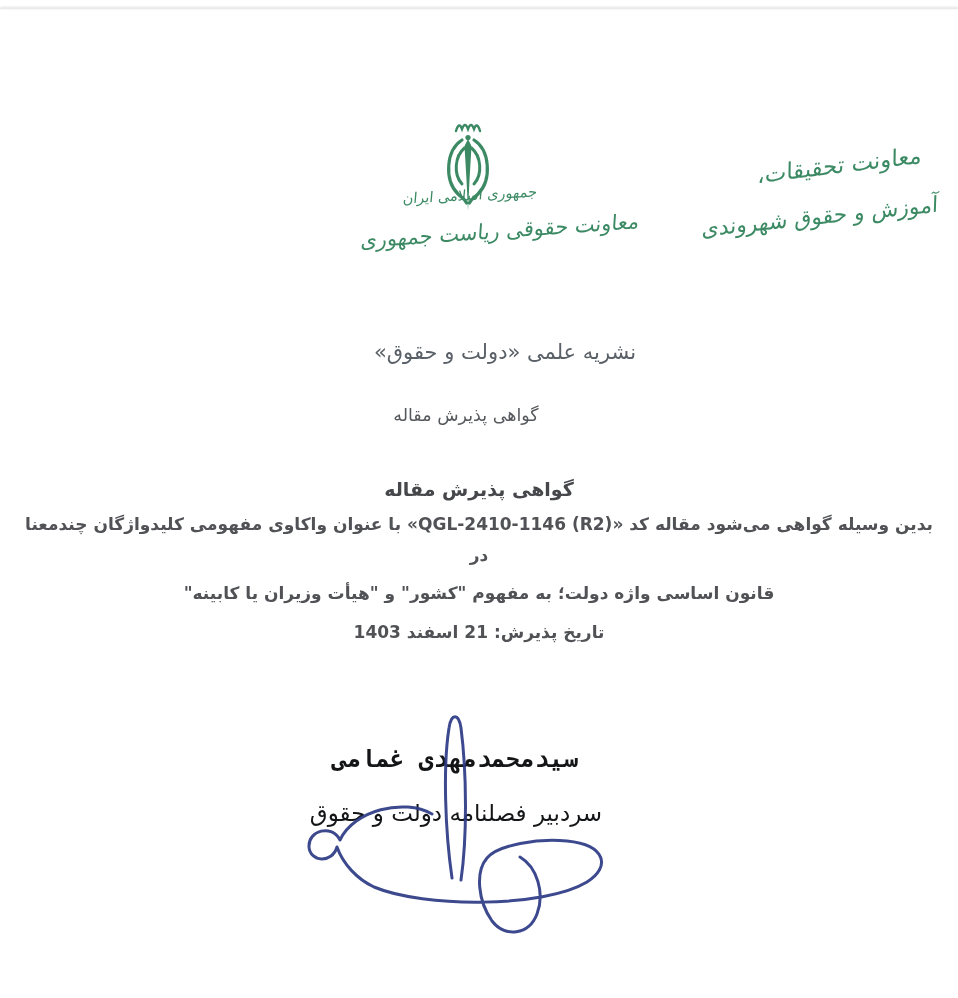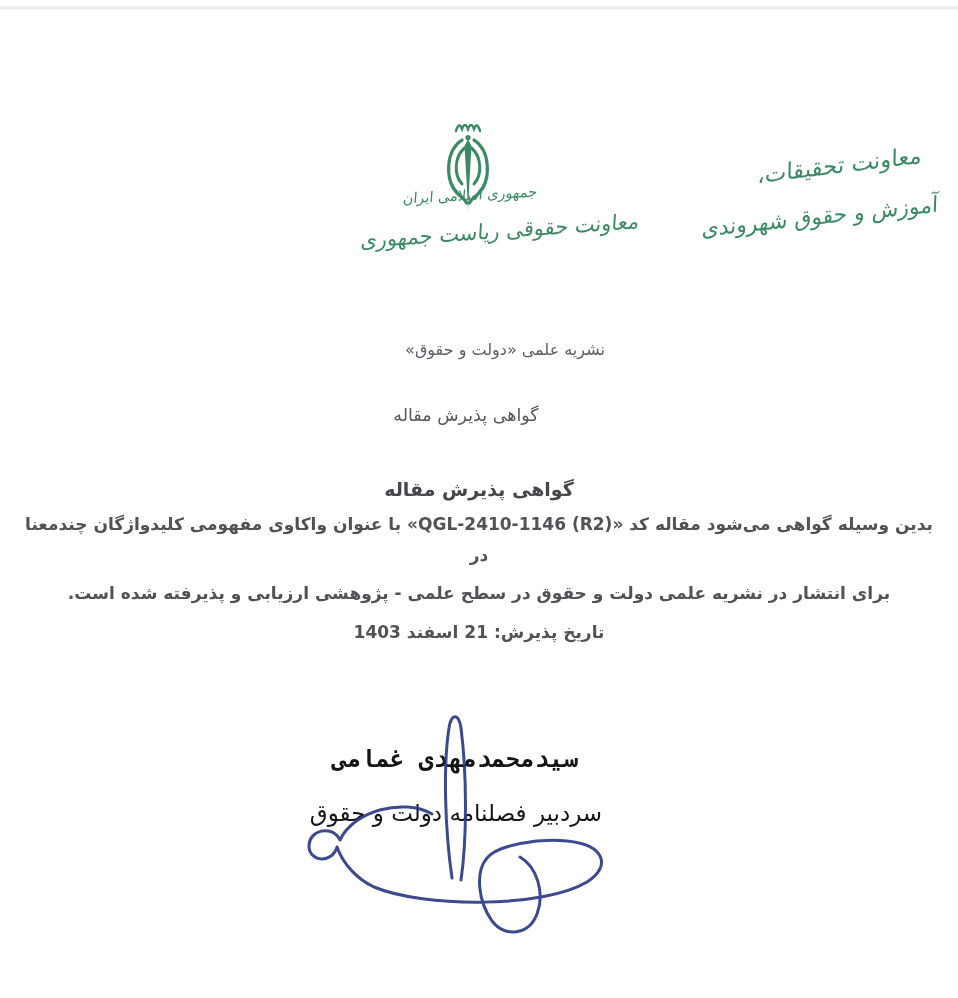--- a/index.html
+++ b/index.html
@@ -30,21 +30,21 @@
     font-size:23px;transform:rotate(-7deg) skewX(-8deg);
   }
   .lh-r2{
     top:204px;left:690px;width:260px;text-align:center;
     font-size:22px;transform:rotate(-6deg) skewX(-8deg);
   }
   .rtl{direction:rtl;unicode-bidi:plaintext;}
   
   .journal-title{
     top:340px;left:330px;width:350px;text-align:center;
-    font-size:16px;color:#5a6067;
+    font-size:21px;color:#5a6067;
   }
   .cert-subtitle{
     top:405px;left:286px;width:360px;text-align:center;
     font-size:17.5px;color:#55585c;
   }
   
   .body-block{
     top:477px;left:10px;width:938px;text-align:center;direction:rtl;
   }
   .body-heading{
@@ -87,21 +87,21 @@
 <div class="abs lh-org green rtl">معاونت حقوقی ریاست جمهوری</div>
 <div class="abs lh-r1 green rtl">معاونت تحقیقات،</div>
 <div class="abs lh-r2 green rtl">آموزش و حقوق شهروندی</div>
 
 <div class="abs journal-title rtl">نشریه علمی «دولت و حقوق»</div>
 <div class="abs cert-subtitle rtl">گواهی پذیرش مقاله</div>
 
 <div class="abs body-block">
   <p class="body-heading">گواهی پذیرش مقاله</p>
   <p class="body-line">بدین وسیله گواهی می‌شود مقاله کد «⁦QGL-2410-1146 (R2)⁩» با عنوان واکاوی مفهومی کلیدواژگان چندمعنا در</p>
-  <p class="body-line">برای انتشار در نشریه علمی دولت و حقوق در سطح علمی - پژوهشی ارزیابی و پذیرفته شده است.</p>
+  <p class="body-line">قانون اساسی واژه دولت؛ به مفهوم "کشور" و "هیأت وزیران یا کابینه"</p>
   <p class="body-line">تاریخ پذیرش: 21 اسفند 1403</p>
 </div>
 
 <div class="abs sig-name rtl">سیدمحمدمهدی غمامی</div>
 <div class="abs sig-title rtl">سردبیر فصلنامه دولت و حقوق</div>
 
 <svg class="abs sig-ink" width="958" height="998" viewBox="0 0 958 998" xmlns="http://www.w3.org/2000/svg">
   <g stroke="#2d3a84" stroke-width="3" fill="none" stroke-linecap="round" stroke-linejoin="round" opacity="0.92">
     <path d="M452 878 C445 830 443 766 449 728 C451 713 459 713 461 728 C467 775 467 838 461 880"></path>
     <path d="M432 814

